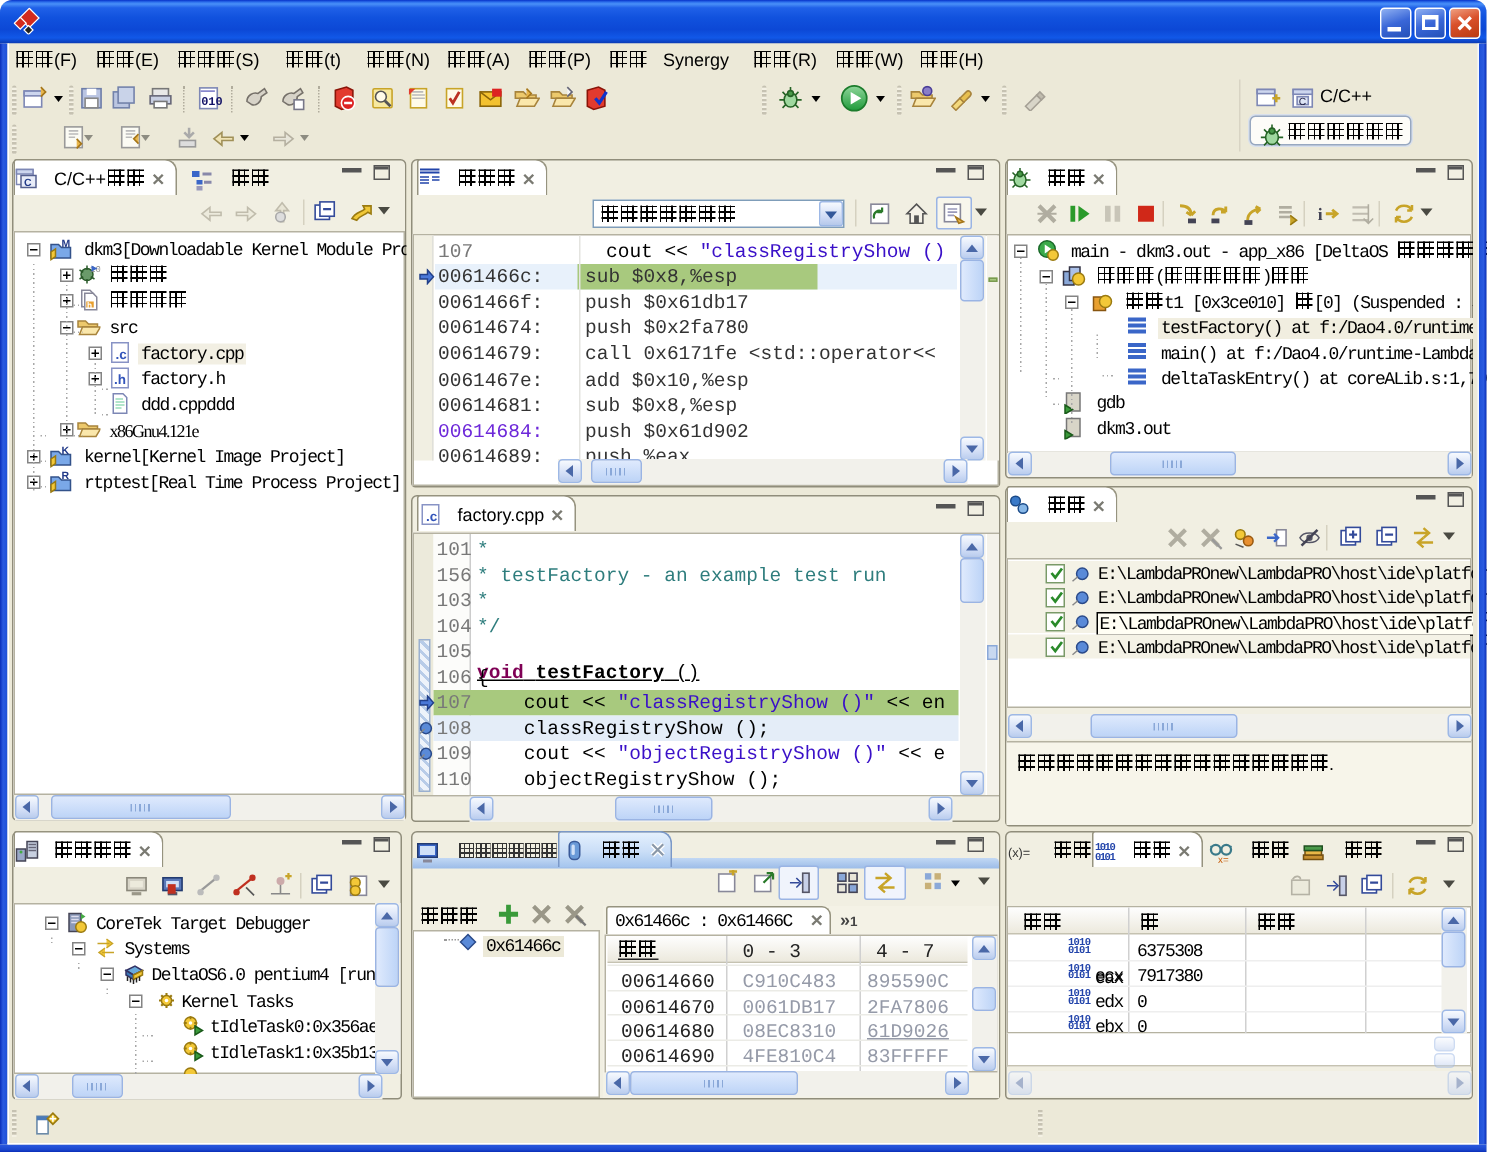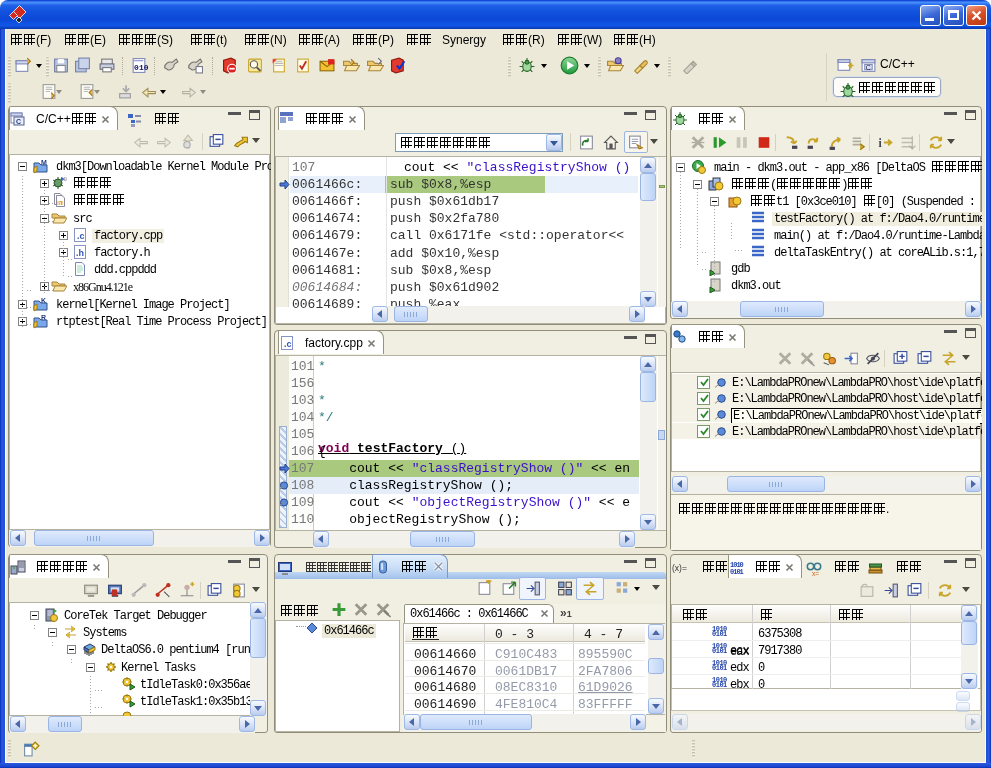--- a/index.html
+++ b/index.html
@@ -544,21 +544,21 @@
 <div class="codeline" style="left:292px;top:194.2px;color:#333;">0061466f:</div>
 <div class="codeline" style="left:390px;top:194.2px;color:#333;">push $0x61db17</div>
 <div class="codeline" style="left:292px;top:211.3px;color:#333;">00614674:</div>
 <div class="codeline" style="left:390px;top:211.3px;color:#333;">push $0x2fa780</div>
 <div class="codeline" style="left:292px;top:228.4px;color:#333;">00614679:</div>
 <div class="codeline" style="left:390px;top:228.4px;color:#333;">call 0x6171fe &lt;std::operator&lt;&lt;</div>
 <div class="codeline" style="left:292px;top:245.5px;color:#333;">0061467e:</div>
 <div class="codeline" style="left:390px;top:245.5px;color:#333;">add $0x10,%esp</div>
 <div class="codeline" style="left:292px;top:262.6px;color:#333;">00614681:</div>
 <div class="codeline" style="left:390px;top:262.6px;color:#333;">sub $0x8,%esp</div>
-<div class="codeline" style="left:292px;top:279.70000000000005px;color:#737373;font-style:italic;">00614684:</div>
+<div class="codeline" style="left:292px;top:279.70000000000005px;color:#6d28d9;">00614684:</div>
 <div class="codeline" style="left:390px;top:279.70000000000005px;color:#333;">push $0x61d902</div>
 <div class="codeline" style="left:292px;top:296.8px;color:#333;">00614689:</div>
 <div class="codeline" style="left:390px;top:296.8px;color:#333;">push %eax</div>
 <div class="vline" style="left:386px;top:157px;height:149px;background:#e4e4e0;"></div>
 <div class="sb" style="left:640px;top:157px;width:17px;height:150px;"></div>
     <div class="sbtn" style="left:640px;top:157px;">
       <svg width="12" height="12" style="position:absolute;left:1px;top:1px;" viewBox="0 0 12 12">
         <path d="M6 4 L10 9 L2 9 Z" fill="#4a68a8"></path>
       </svg>
     </div>
@@ -594,20 +594,21 @@
     <div class="abs" style="left:645px;top:334px;width:11px;height:10px;border:1px solid #555;">
       <div style="height:2px;background:#555;"></div>
     </div>
 <div class="pcontent" style="left:275px;top:355px;width:391px;height:176px;"></div>
 <div class="abs" style="left:276px;top:356px;width:13px;height:174px;background:#eceadb;"></div>
 <div class="abs" style="left:289px;top:356px;width:25px;height:174px;background:#fcfcfa;border-right:1px solid #ccc;"></div>
 <div class="abs" style="left:279px;top:426.0px;width:8px;height:102.0px;background:repeating-linear-gradient(45deg,#b8cce8 0 2px,#eef3fa 2px 5px);border:1px solid #9ab0d0;"></div>
 <div class="codeline" style="left:291px;top:359.0px;color:#787878;">101</div>
 <div class="codeline" style="left:318px;top:359.0px;color:#000;"><span style="color:#2e7d7d;">*</span></div>
 <div class="codeline" style="left:291px;top:376.0px;color:#787878;">156</div>
+<div class="codeline" style="left:318px;top:376.0px;color:#000;"><span style="color:#2e7d7d;">* testFactory - an example test run</span></div>
 <div class="codeline" style="left:291px;top:393.0px;color:#787878;">103</div>
 <div class="codeline" style="left:318px;top:393.0px;color:#000;"><span style="color:#2e7d7d;">*</span></div>
 <div class="codeline" style="left:291px;top:410.0px;color:#787878;">104</div>
 <div class="codeline" style="left:318px;top:410.0px;color:#000;"><span style="color:#2e7d7d;">*/</span></div>
 <div class="codeline" style="left:291px;top:427.0px;color:#787878;">105</div>
 <div class="codeline" style="left:318px;top:441px;color:#000;text-decoration:underline;"><b style="color:#7f0055;">void</b> <b>testFactory</b> ()</div>
 <div class="codeline" style="left:291px;top:444.0px;color:#787878;">106</div>
 <div class="codeline" style="left:318px;top:444.0px;color:#000;">{</div>
 <div class="abs" style="left:289px;top:460.0px;width:350px;height:17px;background:#a8c97e;"></div>
 <svg class="abs" style="left:279px;top:463.0px;" width="11" height="11" viewBox="0 0 11 11">

